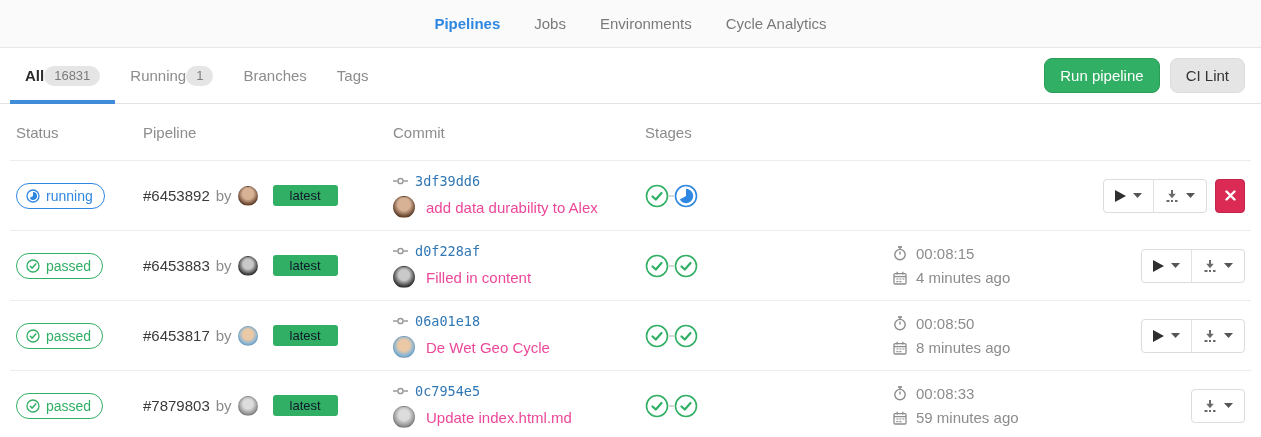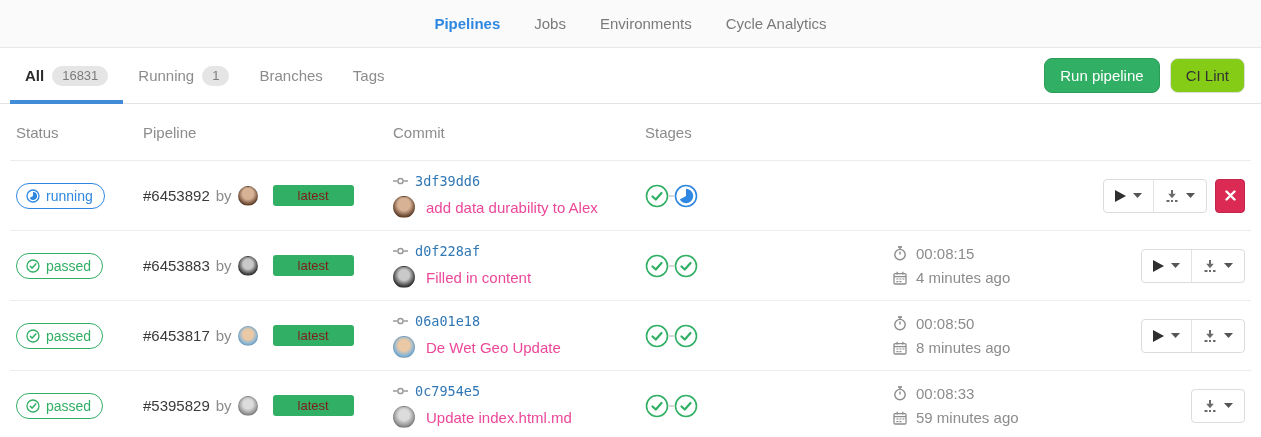--- a/index.html
+++ b/index.html
@@ -16,36 +16,36 @@
   .topnav .navtab { color: #7a7a7a; font-size: 15px; cursor: pointer; }
   .topnav .navtab.active { color: #2e87e0; font-weight: bold; }
 
   
   .filterbar {
     height: 56px; border-bottom: 1px solid #e3e3e3;
     display: flex; align-items: stretch; padding: 0 16px 0 10px;
   }
   .ftabs { display: flex; align-items: stretch; }
   .ftab {
-    padding: 0 15px; display: flex; align-items: center; gap: 8px;
+    padding: 0 15px; display: flex; align-items: center; 
     color: #8c8c8c; font-size: 15px; position: relative; cursor: pointer;
   }
   .ftab.active { color: #2b2b2b; font-weight: bold; }
   .ftab.active::after {
     content: ""; position: absolute; left: 0; right: 0; bottom: -1px;
     height: 4px; background: #418cd8;
   }
   .count-badge {
     background: #e5e5e5; color: #7b7b7b; border-radius: 10px;
     padding: 2px 10px; font-size: 13px; font-weight: normal; line-height: 16px;
   }
   .filter-actions { margin-left: auto; display: flex; align-items: center; gap: 10px; }
   .btn { font-size: 15px; border-radius: 8px; padding: 8px 15px; cursor: pointer; line-height: 17px; }
   .btn-green { background: #31af64; color: #fff; border: 1px solid #2b9d59; }
-  .btn-default { background: #84cc16; color: #333; border: 1px solid #dcdcdc; }
+  .btn-default { background: #e5e5e5; color: #333; border: 1px solid #dcdcdc; }
 
   
   .table { margin: 0 10px; }
   .grid-cols {
     display: grid;
     grid-template-columns: 133px 250px 252px 248px 210px 1fr;
   }
   .thead {
     height: 57px; align-items: center; border-bottom: 1px solid #ededed;
     color: #8c8c8c; font-size: 15px;
@@ -71,22 +71,22 @@
   .avatar {
     width: 20px; height: 20px; border-radius: 50%; display: inline-block;
     border: 1px solid rgba(0,0,0,.1); flex: none; cursor: pointer;
   }
   .avatar.lg { width: 22px; height: 22px; }
   .av-1 { background: radial-gradient(circle at 50% 38%, #d8b294 0 38%, #6e4c36 72%, #4a3020 100%); }
   .av-2 { background: radial-gradient(circle at 50% 40%, #c9c9c9 0 34%, #3d3d3d 72%, #242424 100%); }
   .av-3 { background: radial-gradient(circle at 50% 42%, #ecc9a6 0 36%, #83b5d8 68%, #5f97c2 100%); }
   .av-4 { background: radial-gradient(circle at 50% 40%, #dcdcdc 0 34%, #8d8d8d 72%, #6e6e6e 100%); }
   .latest-badge {
-    background: #31af64; color: #7f1d1d; border-radius: 3px;
-    padding: 3px 25px; font-size: 13px; margin-left: 9px;
+    background: #31af64; color: #0f172a; border-radius: 3px;
+    padding: 3px 17px; font-size: 13px; margin-left: 9px;
   }
 
   .cell-commit .commit-top { display: flex; align-items: center; gap: 7px; }
   .commit-hash {
     font-family: "DejaVu Sans Mono", "Liberation Mono", monospace;
     font-size: 13.5px; color: #3077b5; text-decoration: none; cursor: pointer;
   }
   .cell-commit .commit-bottom { display: flex; align-items: center; gap: 11px; margin-top: 7px; }
   .commit-msg { font-size: 15px; color: #ec4899; white-space: nowrap; overflow: hidden; }
 
@@ -337,21 +337,21 @@
       <div class="commit-top">
         <svg width="15" height="10" viewBox="0 0 15 10">
             <circle cx="7.5" cy="5" r="2.6" fill="none" stroke="#9a9a9a" stroke-width="1.5"></circle>
             <line x1="0" y1="5" x2="4.2" y2="5" stroke="#9a9a9a" stroke-width="1.5"></line>
             <line x1="10.8" y1="5" x2="15" y2="5" stroke="#9a9a9a" stroke-width="1.5"></line>
           </svg>
         <span class="commit-hash">06a01e18</span>
       </div>
       <div class="commit-bottom">
         <span class="avatar lg av-3"></span>
-        <span class="commit-msg">De Wet Geo Update</span>
+        <span class="commit-msg">De Wet Geo Cycle</span>
       </div>
     </div>
     <div class="cell cell-stages">
       <svg class="stage-icon" viewBox="0 0 24 24">
           <circle cx="12" cy="12" r="10.5" fill="#fff" stroke="#31af64" stroke-width="1.6"></circle>
           <path d="M7.5 12.5 L10.8 15.5 L16.5 9" fill="none" stroke="#31af64" stroke-width="2.2" stroke-linecap="round" stroke-linejoin="round"></path>
         </svg>
       <span class="stage-line"></span>
       <svg class="stage-icon" viewBox="0 0 24 24">
           <circle cx="12" cy="12" r="10.5" fill="#fff" stroke="#31af64" stroke-width="1.6"></circle>
@@ -407,21 +407,21 @@
     <div class="cell cell-status">
       <span class="status-badge passed">
         <svg width="14" height="14" viewBox="0 0 14 14">
             <circle cx="7" cy="7" r="6" fill="none" stroke="currentColor" stroke-width="1.3"></circle>
             <path d="M4.3 7.3 L6.2 9.1 L9.8 4.9" fill="none" stroke="currentColor" stroke-width="1.5" stroke-linecap="round" stroke-linejoin="round"></path>
           </svg>
         <span>passed</span>
       </span>
     </div>
     <div class="cell cell-pipeline">
-      <span class="pipeline-id">#5395829</span>
+      <span class="pipeline-id">#7879803</span>
       <span class="by-label">by</span>
       <span class="avatar av-4"></span>
       <span class="latest-badge">latest</span>
     </div>
     <div class="cell cell-commit">
       <div class="commit-top">
         <svg width="15" height="10" viewBox="0 0 15 10">
             <circle cx="7.5" cy="5" r="2.6" fill="none" stroke="#9a9a9a" stroke-width="1.5"></circle>
             <line x1="0" y1="5" x2="4.2" y2="5" stroke="#9a9a9a" stroke-width="1.5"></line>
             <line x1="10.8" y1="5" x2="15" y2="5" stroke="#9a9a9a" stroke-width="1.5"></line>

